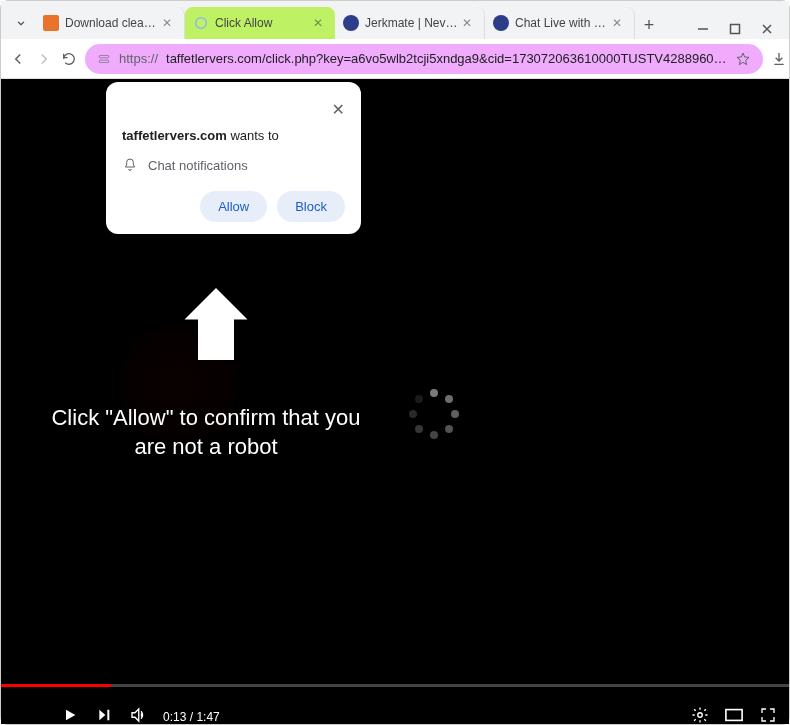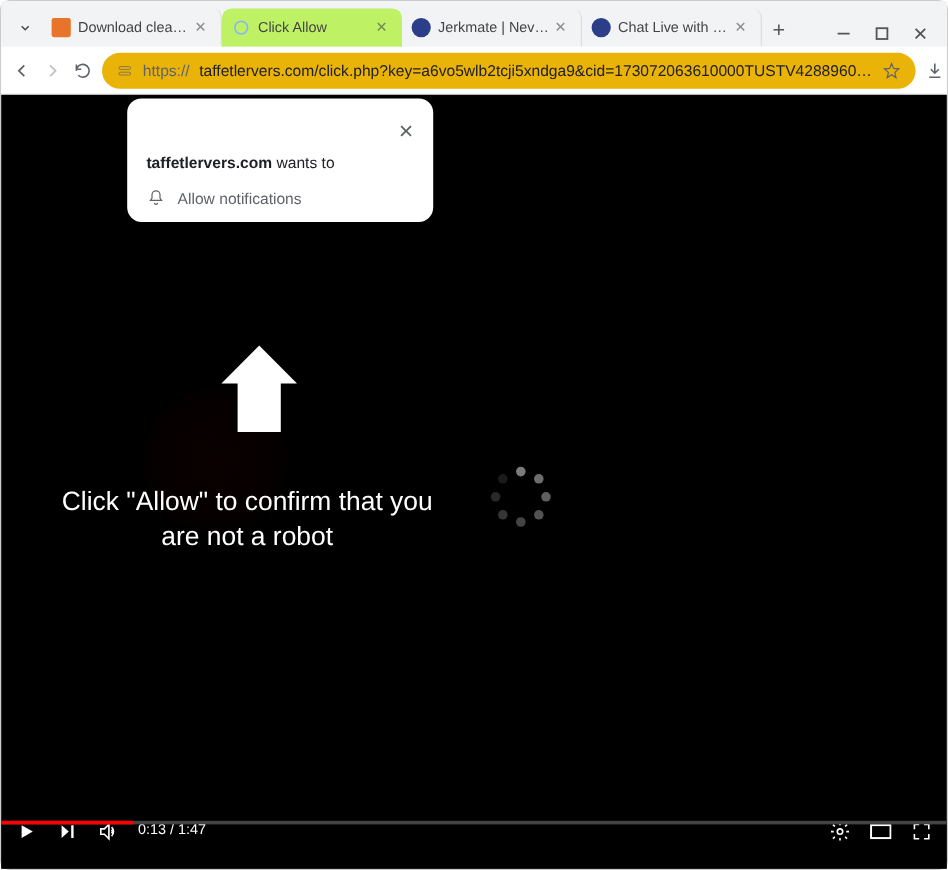--- a/index.html
+++ b/index.html
@@ -9,21 +9,21 @@
 .tab-strip{height:38px;background:#f1f3f4;display:flex;align-items:flex-end;padding:0 6px;}
 .tab-chevron{width:28px;display:flex;align-items:center;justify-content:center;height:32px;color:#444;}
 .tab{height:32px;background:transparent;border-radius:8px 8px 0 0;display:flex;align-items:center;padding:0 8px;min-width:0;width:150px;font-size:12px;color:#444;cursor:pointer;border-right:1px solid #ddd;}
 .tab.active{background:#bef264;border-right:none;}
 .tab-favicon{width:16px;height:16px;margin-right:6px;flex-shrink:0;}
 .tab-title{white-space:nowrap;overflow:hidden;text-overflow:ellipsis;flex:1;}
 .tab-close{width:14px;height:14px;margin-left:4px;opacity:.6;flex-shrink:0;}
 .newtab{width:28px;height:28px;display:flex;align-items:center;justify-content:center;color:#555;font-size:18px;}
 .addr-bar{height:40px;background:#fff;display:flex;align-items:center;padding:0 8px;gap:8px;border-bottom:1px solid #e0e0e0;}
 .nav-btn{width:28px;height:28px;display:flex;align-items:center;justify-content:center;color:#5f6368;border-radius:50%;}
-.url-box{flex:1;height:30px;background:#eab308;border-radius:15px;display:flex;align-items:center;padding:0 12px;font-size:13px;color:#202124;gap:8px;}
+.url-box{flex:1;height:30px;background:#f0abfc;border-radius:15px;display:flex;align-items:center;padding:0 12px;font-size:13px;color:#202124;gap:8px;}
 .url-text{flex:1;white-space:nowrap;overflow:hidden;text-overflow:ellipsis;}
 .content{flex:1;background:#000;position:relative;overflow:hidden;}
 .watermark{position:absolute;top:50%;left:50%;transform:translate(-50%,-50%);width:100%;text-align:center;opacity:.1;pointer-events:none;}
 .wm-pc{font-size:160px;font-weight:bold;color:#fff;line-height:.9;}
 .wm-risk{font-size:60px;color:#fff;letter-spacing:2px;}
 .wm-logo{width:120px;height:120px;border-radius:50%;background:radial-gradient(circle,rgba(139,0,0,.5),rgba(50,0,0,.3));position:absolute;left:15%;top:38%;display:flex;align-items:center;justify-content:center;}
 .spinner{position:absolute;top:52%;left:55%;transform:translate(-50%,-50%);width:50px;height:50px;}
 .spinner div{position:absolute;width:8px;height:8px;background:#888;border-radius:50%;}
 .spinner div:nth-child(1){top:0;left:21px;opacity:.9;}
 .spinner div:nth-child(2){top:6px;left:36px;opacity:.8;}
@@ -40,21 +40,21 @@
 .perm-header{display:flex;justify-content:space-between;align-items:start;}
 .perm-title{font-size:13px;color:#202124;margin-top:28px;}
 .perm-title b{font-weight:600;}
 .perm-close{font-size:16px;color:#5f6368;cursor:pointer;}
 .perm-body{display:flex;align-items:center;gap:10px;margin-top:14px;color:#5f6368;font-size:13px;}
 .perm-actions{display:flex;justify-content:flex-end;gap:10px;margin-top:18px;}
 .pill-btn{background:#e8eef9;color:#1a5dd0;border:none;padding:8px 18px;border-radius:18px;font-size:13px;font-weight:500;cursor:pointer;}
 .video-bar{position:absolute;bottom:0;left:0;right:0;height:40px;background:rgba(0,0,0,.7);}
 .progress{position:absolute;top:0;left:0;right:0;height:3px;background:#444;}
 .progress-fill{height:100%;width:14%;background:#ff0000;}
-.video-ctrls{display:flex;align-items:flex-start;height:100%;padding:0 12px;gap:16px;color:#fff;font-size:13px;}
+.video-ctrls{display:flex;align-items:flex-end;height:100%;padding:0 12px;gap:16px;color:#fff;font-size:13px;margin-left:48px;}
 .vctrl{width:18px;height:18px;display:flex;align-items:center;justify-content:center;cursor:pointer;}
 .vtime{font-size:12px;}
 .v-right{margin-left:auto;display:flex;gap:16px;align-items:center;}
 </style>
 </head>
 <body>
 
 <div class="window">
 
   <div class="tab-strip">
@@ -160,21 +160,25 @@
 
     <div class="permission-popup">
       <div class="perm-header">
         <div class="perm-title"><b>taffetlervers.com</b> <span>wants to</span></div>
         <div class="perm-close">✕</div>
       </div>
       <div class="perm-body">
         <svg width="16" height="16" viewBox="0 0 24 24">
             <path d="M12 3a5 5 0 0 0-5 5v4l-2 3h14l-2-3V8a5 5 0 0 0-5-5zm-2 15a2 2 0 0 0 4 0" fill="none" stroke="#5f6368" stroke-width="1.5"></path>
           </svg>
-        <span>Allow notifications</span>
+        <span>Chat notifications</span>
+      </div>
+      <div class="perm-actions">
+        <button class="pill-btn">Allow</button>
+        <button class="pill-btn">Block</button>
       </div>
     </div>
 
     <div class="video-bar">
       <div class="progress">
         <div class="progress-fill"></div>
       </div>
       <div class="video-ctrls">
         <div class="vctrl">
             <svg width="16" height="16" viewBox="0 0 24 24">

